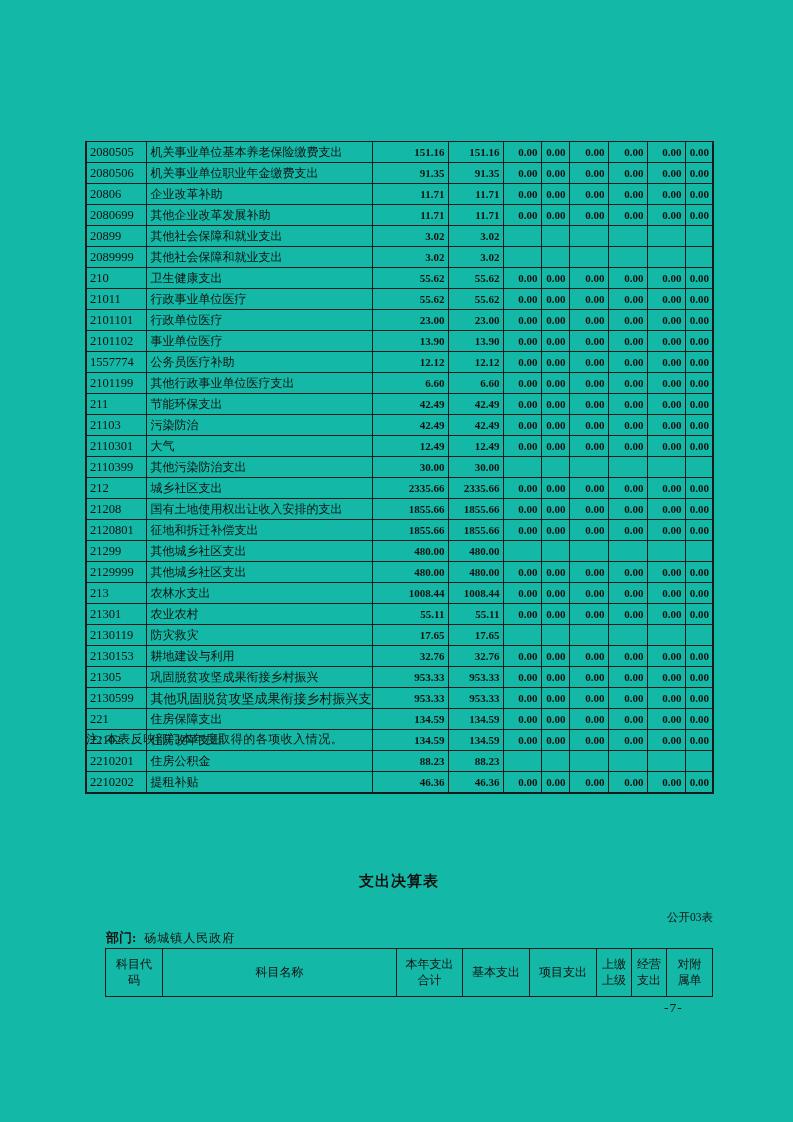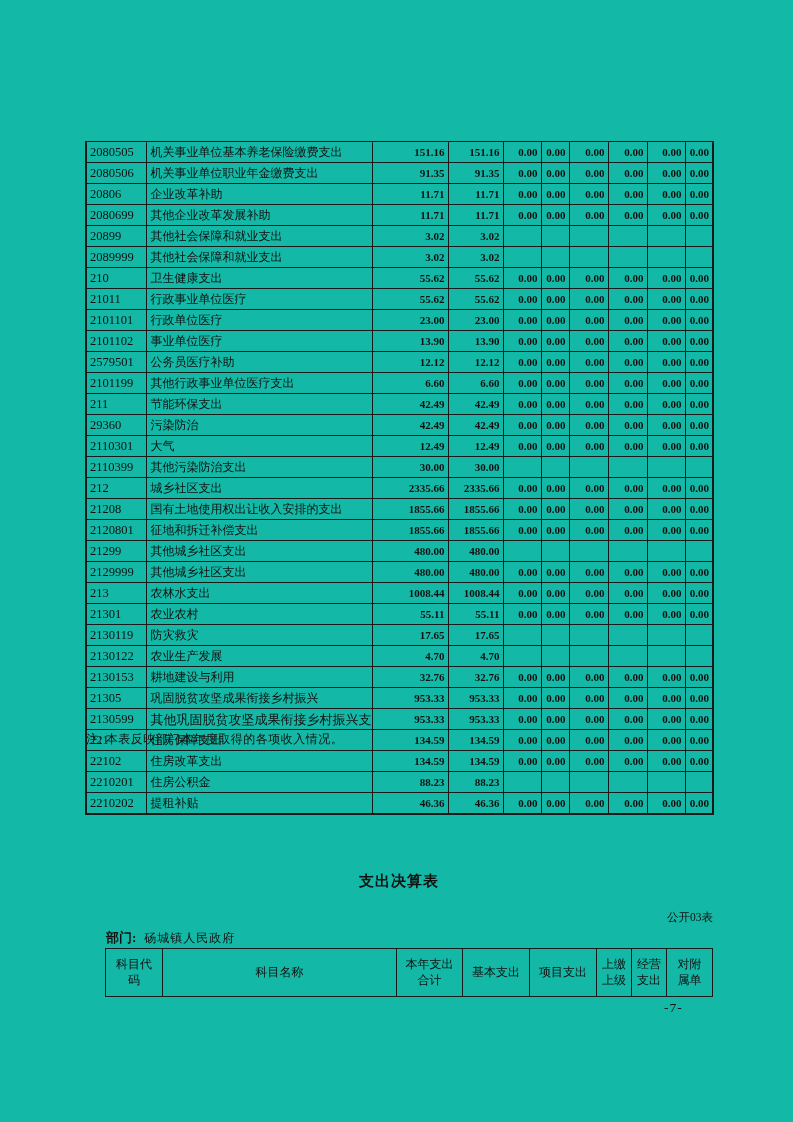--- a/index.html
+++ b/index.html
@@ -215,21 +215,21 @@
           <td class="num">13.90</td>
           <td class="num">13.90</td>
           <td class="num sep">0.00</td>
           <td class="num">0.00</td>
           <td class="num">0.00</td>
           <td class="num">0.00</td>
           <td class="num">0.00</td>
           <td class="num">0.00</td>
         </tr>
         <tr>
-          <td class="code">2579501</td>
+          <td class="code">1557774</td>
           <td class="name">公务员医疗补助</td>
           <td class="num">12.12</td>
           <td class="num">12.12</td>
           <td class="num sep">0.00</td>
           <td class="num">0.00</td>
           <td class="num">0.00</td>
           <td class="num">0.00</td>
           <td class="num">0.00</td>
           <td class="num">0.00</td>
         </tr>
@@ -251,21 +251,21 @@
           <td class="num">42.49</td>
           <td class="num">42.49</td>
           <td class="num sep">0.00</td>
           <td class="num">0.00</td>
           <td class="num">0.00</td>
           <td class="num">0.00</td>
           <td class="num">0.00</td>
           <td class="num">0.00</td>
         </tr>
         <tr>
-          <td class="code">29360</td>
+          <td class="code">21103</td>
           <td class="name">污染防治</td>
           <td class="num">42.49</td>
           <td class="num">42.49</td>
           <td class="num sep">0.00</td>
           <td class="num">0.00</td>
           <td class="num">0.00</td>
           <td class="num">0.00</td>
           <td class="num">0.00</td>
           <td class="num">0.00</td>
         </tr>
@@ -375,32 +375,20 @@
           <td class="num">0.00</td>
           <td class="num">0.00</td>
           <td class="num">0.00</td>
           <td class="num">0.00</td>
         </tr>
         <tr>
           <td class="code">2130119</td>
           <td class="name">防灾救灾</td>
           <td class="num">17.65</td>
           <td class="num">17.65</td>
-          <td class="num sep"></td>
-          <td class="num"></td>
-          <td class="num"></td>
-          <td class="num"></td>
-          <td class="num"></td>
-          <td class="num"></td>
-        </tr>
-        <tr>
-          <td class="code">2130122</td>
-          <td class="name">农业生产发展</td>
-          <td class="num">4.70</td>
-          <td class="num">4.70</td>
           <td class="num sep"></td>
           <td class="num"></td>
           <td class="num"></td>
           <td class="num"></td>
           <td class="num"></td>
           <td class="num"></td>
         </tr>
         <tr>
           <td class="code">2130153</td>
           <td class="name">耕地建设与利用</td>

